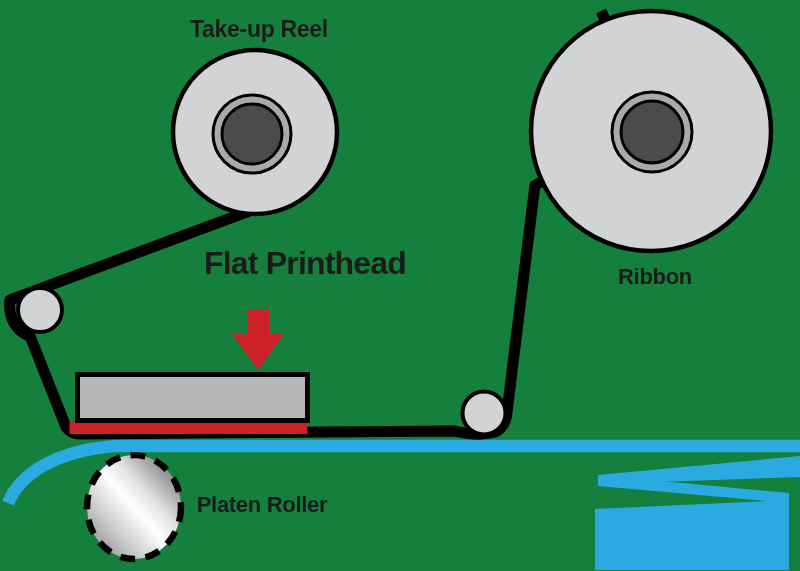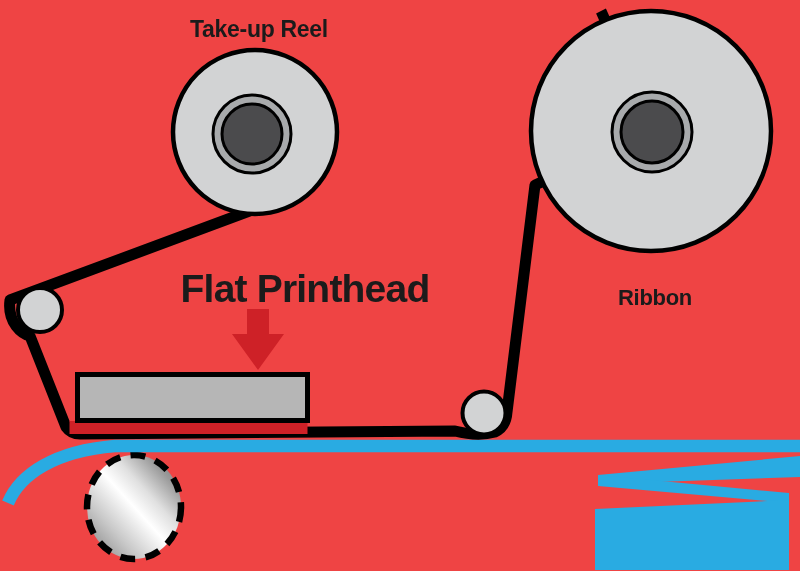--- a/index.html
+++ b/index.html
@@ -5,40 +5,40 @@
   html, body {
     margin: 0;
     padding: 0;
     background: #ffffff;
   }
   .stage {
     position: relative;
     width: 800px;
     height: 571px;
     overflow: hidden;
-    background: #ef4444;
+    background: #15803d;
     font-family: "Liberation Sans", sans-serif;
   }
   .stage svg {
     position: absolute;
     left: 0;
     top: 0;
   }
   .lbl {
     position: absolute;
     transform: translateX(-50%);
     color: #1b1b1b;
     font-weight: bold;
     white-space: nowrap;
     line-height: 1.1;
     letter-spacing: -0.3px;
   }
   .lbl-takeup    { left: 259px; top: 17px;  font-size: 23px; }
-  .lbl-printhead { left: 305px; top: 268px; font-size: 39px; letter-spacing: -0.8px; }
-  .lbl-ribbon    { left: 655px; top: 265px; font-size: 22px; margin-top: 21px; }
+  .lbl-printhead { left: 305px; top: 246px; font-size: 32px; letter-spacing: -0.8px; }
+  .lbl-ribbon    { left: 655px; top: 265px; font-size: 22px; }
   .lbl-substrate { left: 686px; top: 407px; font-size: 22px; }
   .lbl-platen    { left: 262px; top: 493px; font-size: 22px; }
 </style>
 </head>
 <body>
 
 <div class="stage">
 
   <svg width="800" height="571" viewBox="0 0 800 571">
     <defs>
@@ -85,14 +85,15 @@
     <circle cx="484" cy="413" r="21.5" stroke="#000000" stroke-width="4" fill="#D2D3D4"></circle>
   </svg>
 
   <div class="lbl lbl-takeup">Take-up Reel</div>
 
   <div class="lbl lbl-printhead">Flat Printhead</div>
 
   <div class="lbl lbl-ribbon">Ribbon</div>
 
 
+  <div class="lbl lbl-platen">Platen Roller</div>
 
 </div>
 
 </body></html>

